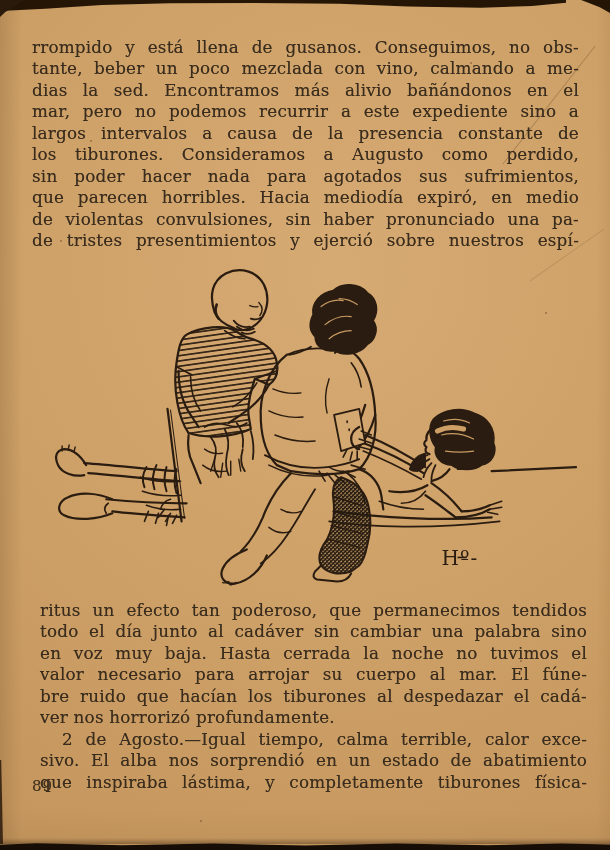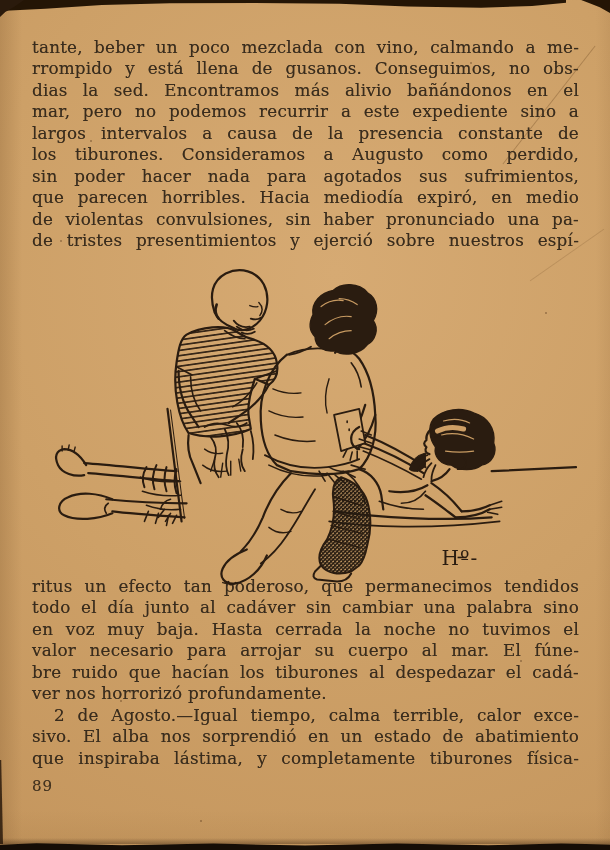--- a/index.html
+++ b/index.html
@@ -8,21 +8,21 @@
     background:
       linear-gradient(90deg, rgba(140,100,55,.32) 0px, rgba(140,100,55,0) 22px),
       linear-gradient(270deg, rgba(140,100,55,.14) 0px, rgba(140,100,55,0) 14px),
       linear-gradient(0deg, rgba(150,110,60,.18) 0px, rgba(150,110,60,0) 40px),
       radial-gradient(120% 90% at 55% 32%, #d6aa73 0%, #cda067 48%, #c2935b 100%);
   }
   .para{position:absolute;left:32px;width:547px;color:#392c1d;
     font-size:16.8px;line-height:21.45px;letter-spacing:.2px;
     text-shadow:0 0 .6px rgba(57,44,29,.55);}
   #para1{top:37px;}
-  #para2{top:576px;}
+  #para2{top:600px;margin-left:8px;}
   .tline{text-align:justify;text-align-last:justify;white-space:normal;}
   .tline.nolast{text-align-last:left;}
   .tline.indent{text-indent:22px;}
   #page-number{position:absolute;left:32px;top:777px;width:547px;text-align:left;
     color:#43331f;font-size:15px;letter-spacing:1px;text-shadow:0 0 .6px rgba(57,44,29,.5);}
   #illustration{position:absolute;left:28px;top:258px;width:552px;height:340px;}
   
   .edge{position:absolute;}
   #edge-top{top:0;left:0;width:566px;height:11px;background:#241505;
     clip-path:polygon(0 0,100% 0,100% 25%,94% 55%,85% 70%,72% 60%,60% 35%,45% 28%,30% 30%,18% 45%,8% 80%,0 100%);}
@@ -55,22 +55,22 @@
 <div class="speck" style="left:90px;top:140px;width:2px;height:2px"></div>
 <div class="speck" style="left:470px;top:62px;width:2px;height:2px"></div>
 <div class="speck" style="left:362px;top:300px;width:3px;height:3px"></div>
 <div class="speck" style="left:545px;top:312px;width:2px;height:2px"></div>
 <div class="speck" style="left:120px;top:700px;width:2px;height:2px"></div>
 <div class="speck" style="left:520px;top:660px;width:2px;height:2px"></div>
 <div class="speck" style="left:200px;top:820px;width:2px;height:2px"></div>
 <div class="speck" style="left:60px;top:240px;width:2px;height:2px"></div>
 
 <div class="para" id="para1">
+    <div class="tline">rrompido y está llena de gusanos. Conseguimos, no obs-</div>
     <div class="tline">tante, beber un poco mezclada con vino, calmando a me-</div>
-    <div class="tline">rrompido y está llena de gusanos. Conseguimos, no obs-</div>
     <div class="tline">dias la sed. Encontramos más alivio bañándonos en el</div>
     <div class="tline">mar, pero no podemos recurrir a este expediente sino a</div>
     <div class="tline">largos intervalos a causa de la presencia constante de</div>
     <div class="tline">los tiburones. Consideramos a Augusto como perdido,</div>
     <div class="tline">sin poder hacer nada para agotados sus sufrimientos,</div>
     <div class="tline">que parecen horribles. Hacia mediodía expiró, en medio</div>
     <div class="tline">de violentas convulsiones, sin haber pronunciado una pa-</div>
     <div class="tline">de tristes presentimientos y ejerció sobre nuestros espí-</div>
   </div>
 <div class="para" id="para2">

